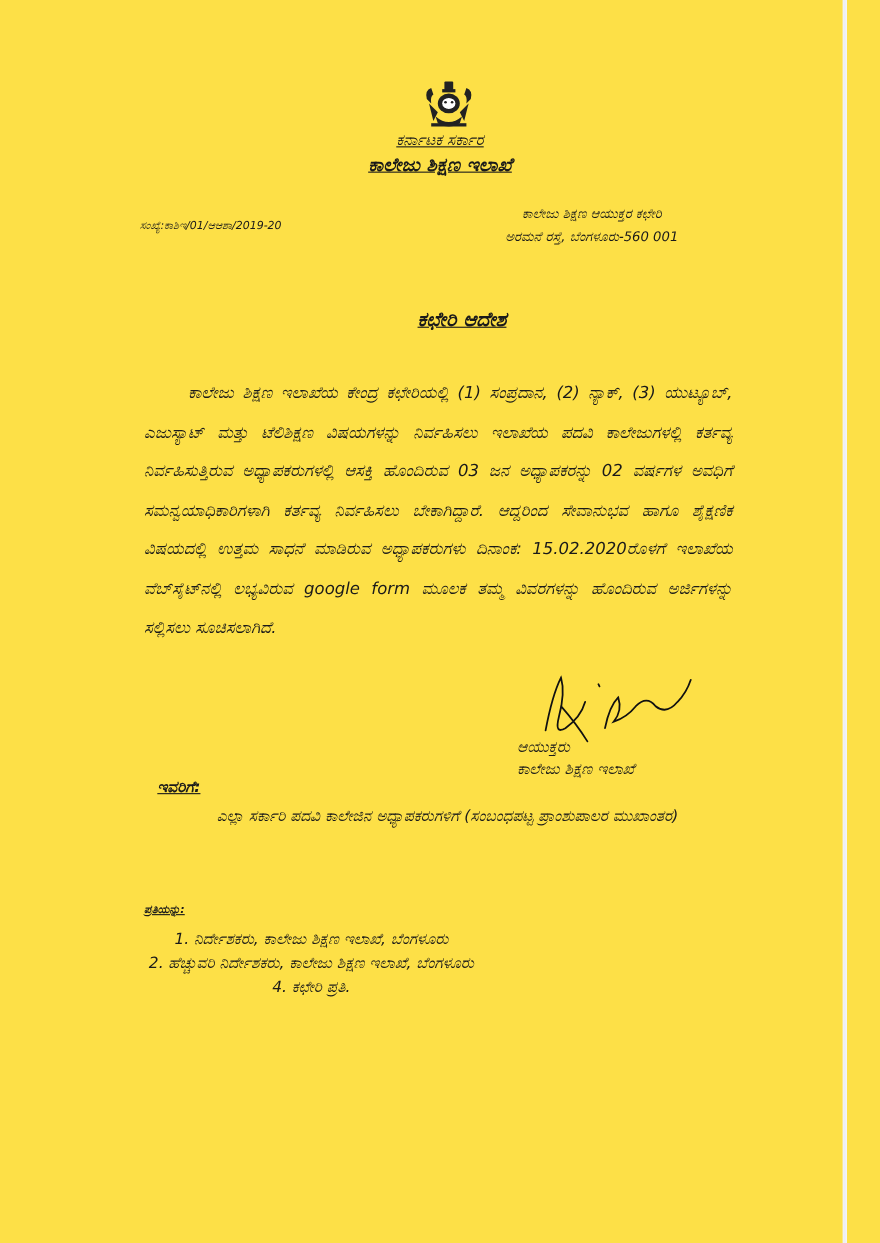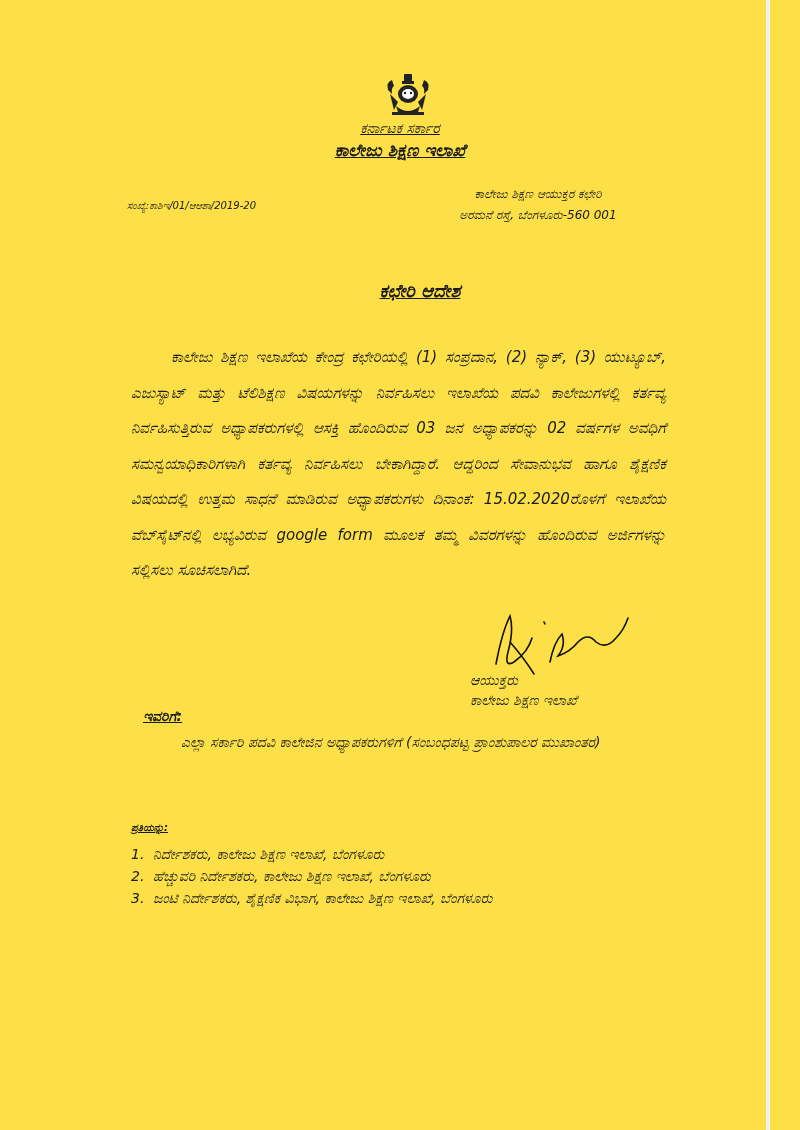--- a/index.html
+++ b/index.html
@@ -118,21 +118,21 @@
       position: absolute;
       left: 131px;
       top: 708px;
       font-size: 14px;
       font-weight: bold;
       text-decoration: underline;
       margin-left: 12px;
     }
     .to-body {
       position: absolute;
-      left: 131px;
+      left: 147px;
       top: 730px;
       width: 535px;
       font-size: 14px;
       line-height: 24px;
       text-align: justify;
       text-indent: 50px;
     }
     .copy-label {
       position: absolute;
       left: 131px;
@@ -143,20 +143,21 @@
     }
     .copy-list {
       position: absolute;
       left: 131px;
       top: 843px;
       margin: 0;
       padding: 0;
       list-style: none;
       font-size: 14px;
       line-height: 22px;
+      text-align: center;
     }
     .copy-list li .num {
       display: inline-block;
       width: 22px;
     }
   </style>
 </head>
 <body>
 
 <div class="page">
@@ -211,16 +212,16 @@
 
   <div class="copy-label">ಪ್ರತಿಯನ್ನು:</div>
   <ul class="copy-list">
     <li>
       <span class="num">1.</span><span>ನಿರ್ದೇಶಕರು, ಕಾಲೇಜು ಶಿಕ್ಷಣ ಇಲಾಖೆ, ಬೆಂಗಳೂರು</span>
     </li>
     <li>
       <span class="num">2.</span><span>ಹೆಚ್ಚುವರಿ ನಿರ್ದೇಶಕರು, ಕಾಲೇಜು ಶಿಕ್ಷಣ ಇಲಾಖೆ, ಬೆಂಗಳೂರು</span>
     </li>
     <li>
-      <span class="num">3.</span><span>ಜಂಟಿ ನಿರ್ದೇಶಕರು, ಶೈಕ್ಷಣಿಕ ವಿಭಾಗ, ಕಾಲೇಜು ಶಿಕ್ಷಣ ಇಲಾಖೆ, ಬೆಂಗಳೂರು</span>
+      <span class="num">4.</span><span>ಕಛೇರಿ ಪ್ರತಿ.</span>
     </li>
   </ul>
 </div>
 
 </body></html>

